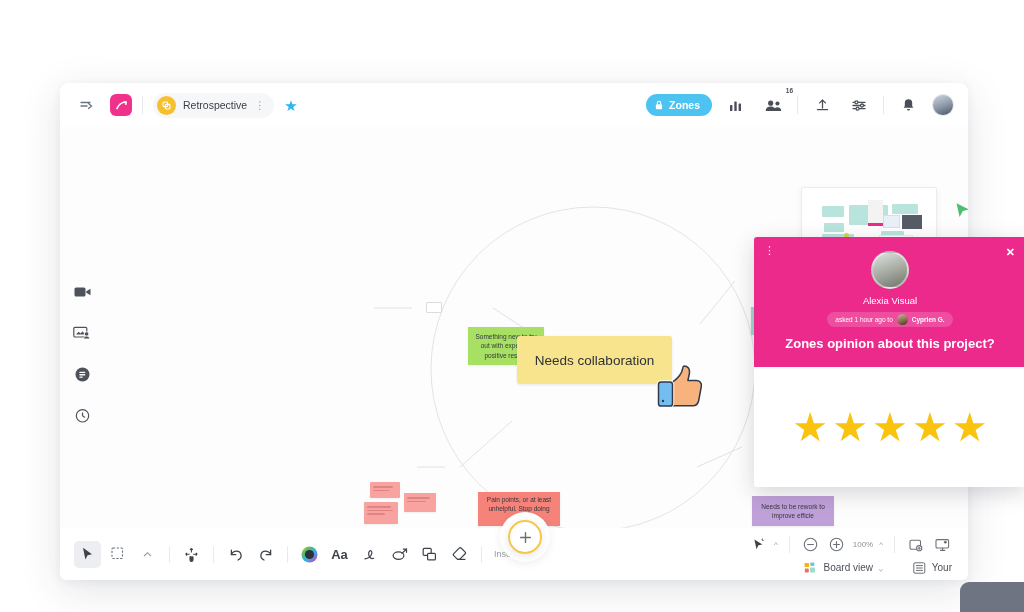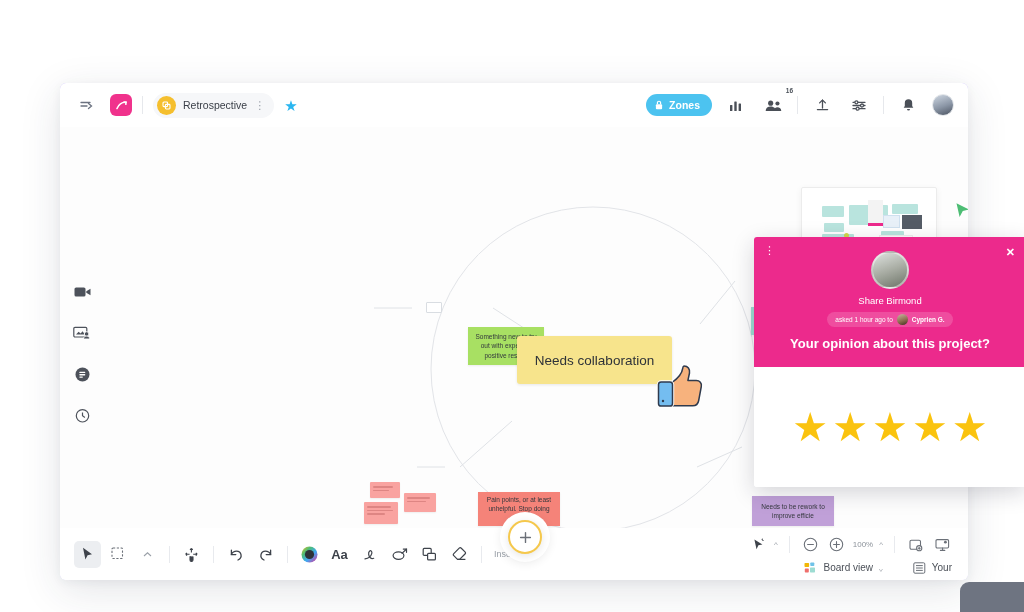--- a/index.html
+++ b/index.html
@@ -548,27 +548,27 @@
         <path d="M6.5 1.6v9.8M1.6 6.5h9.8"></path>
       </svg>
     </div>
   </div>
 
   <div class="poll">
     <div class="poll-head">
       <span class="poll-menu">⋮</span>
       <span class="poll-close">✕</span>
       <div class="poll-ava"></div>
-      <div class="poll-name">Share Birmond</div>
+      <div class="poll-name">Alexia Visual</div>
       <div class="poll-meta">
         <span>asked 1 hour ago to</span>
         <span class="poll-meta-ava"></span>
         <span style="font-weight:700">Cyprien G.</span>
       </div>
-      <div class="poll-q">Your opinion about this project?</div>
+      <div class="poll-q">Zones opinion about this project?</div>
     </div>
     <div class="poll-body">
       <span class="pstar">★</span>
       <span class="pstar">★</span>
       <span class="pstar">★</span>
       <span class="pstar">★</span>
       <span class="pstar">★</span>
     </div>
   </div>
 

